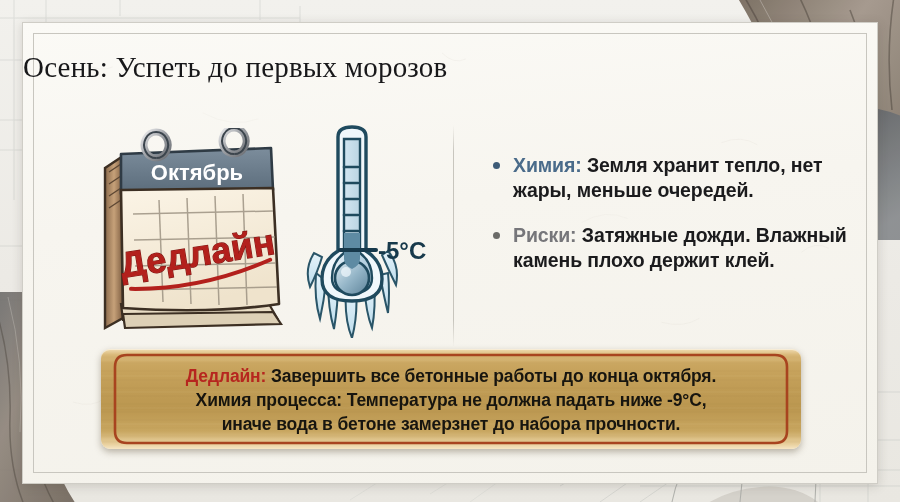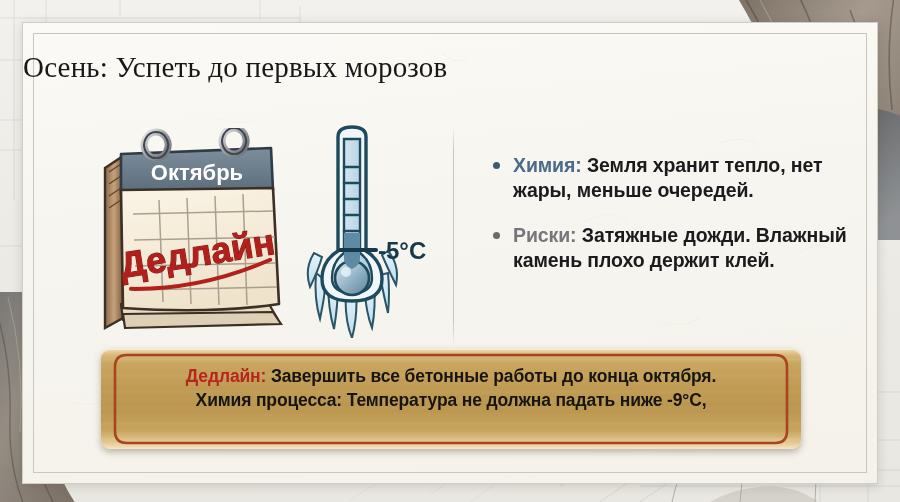--- a/index.html
+++ b/index.html
@@ -520,16 +520,17 @@
     </svg>
 
     <svg id="plaque-frame" viewBox="0 0 700 100" preserveAspectRatio="none">
       <path d="M26 6 H674 Q686 6 686 18 V82 Q686 94 674 94 H26 Q14 94 14 82 V18 Q14 6 26 6 Z" fill="none" stroke="#a8441f" stroke-width="2.6"></path>
       <path d="M30 10 H670 Q682 10 682 22 V78 Q682 90 670 90 H30 Q18 90 18 78 V22 Q18 10 30 10 Z" fill="none" stroke="#c4apple" stroke-width="0"></path>
     </svg>
 
     <div id="plaque-text">
       <div><span class="kw-red">Дедлайн:</span><span> Завершить все бетонные работы до конца октября.</span></div>
       <div><span class="kw-black">Химия процесса:</span><span> Температура не должна падать ниже -9°C,</span></div>
+      <div><span>иначе вода в бетоне замерзнет до набора прочности.</span></div>
     </div>
   </div>
 
 </div>
 
 </body></html>

